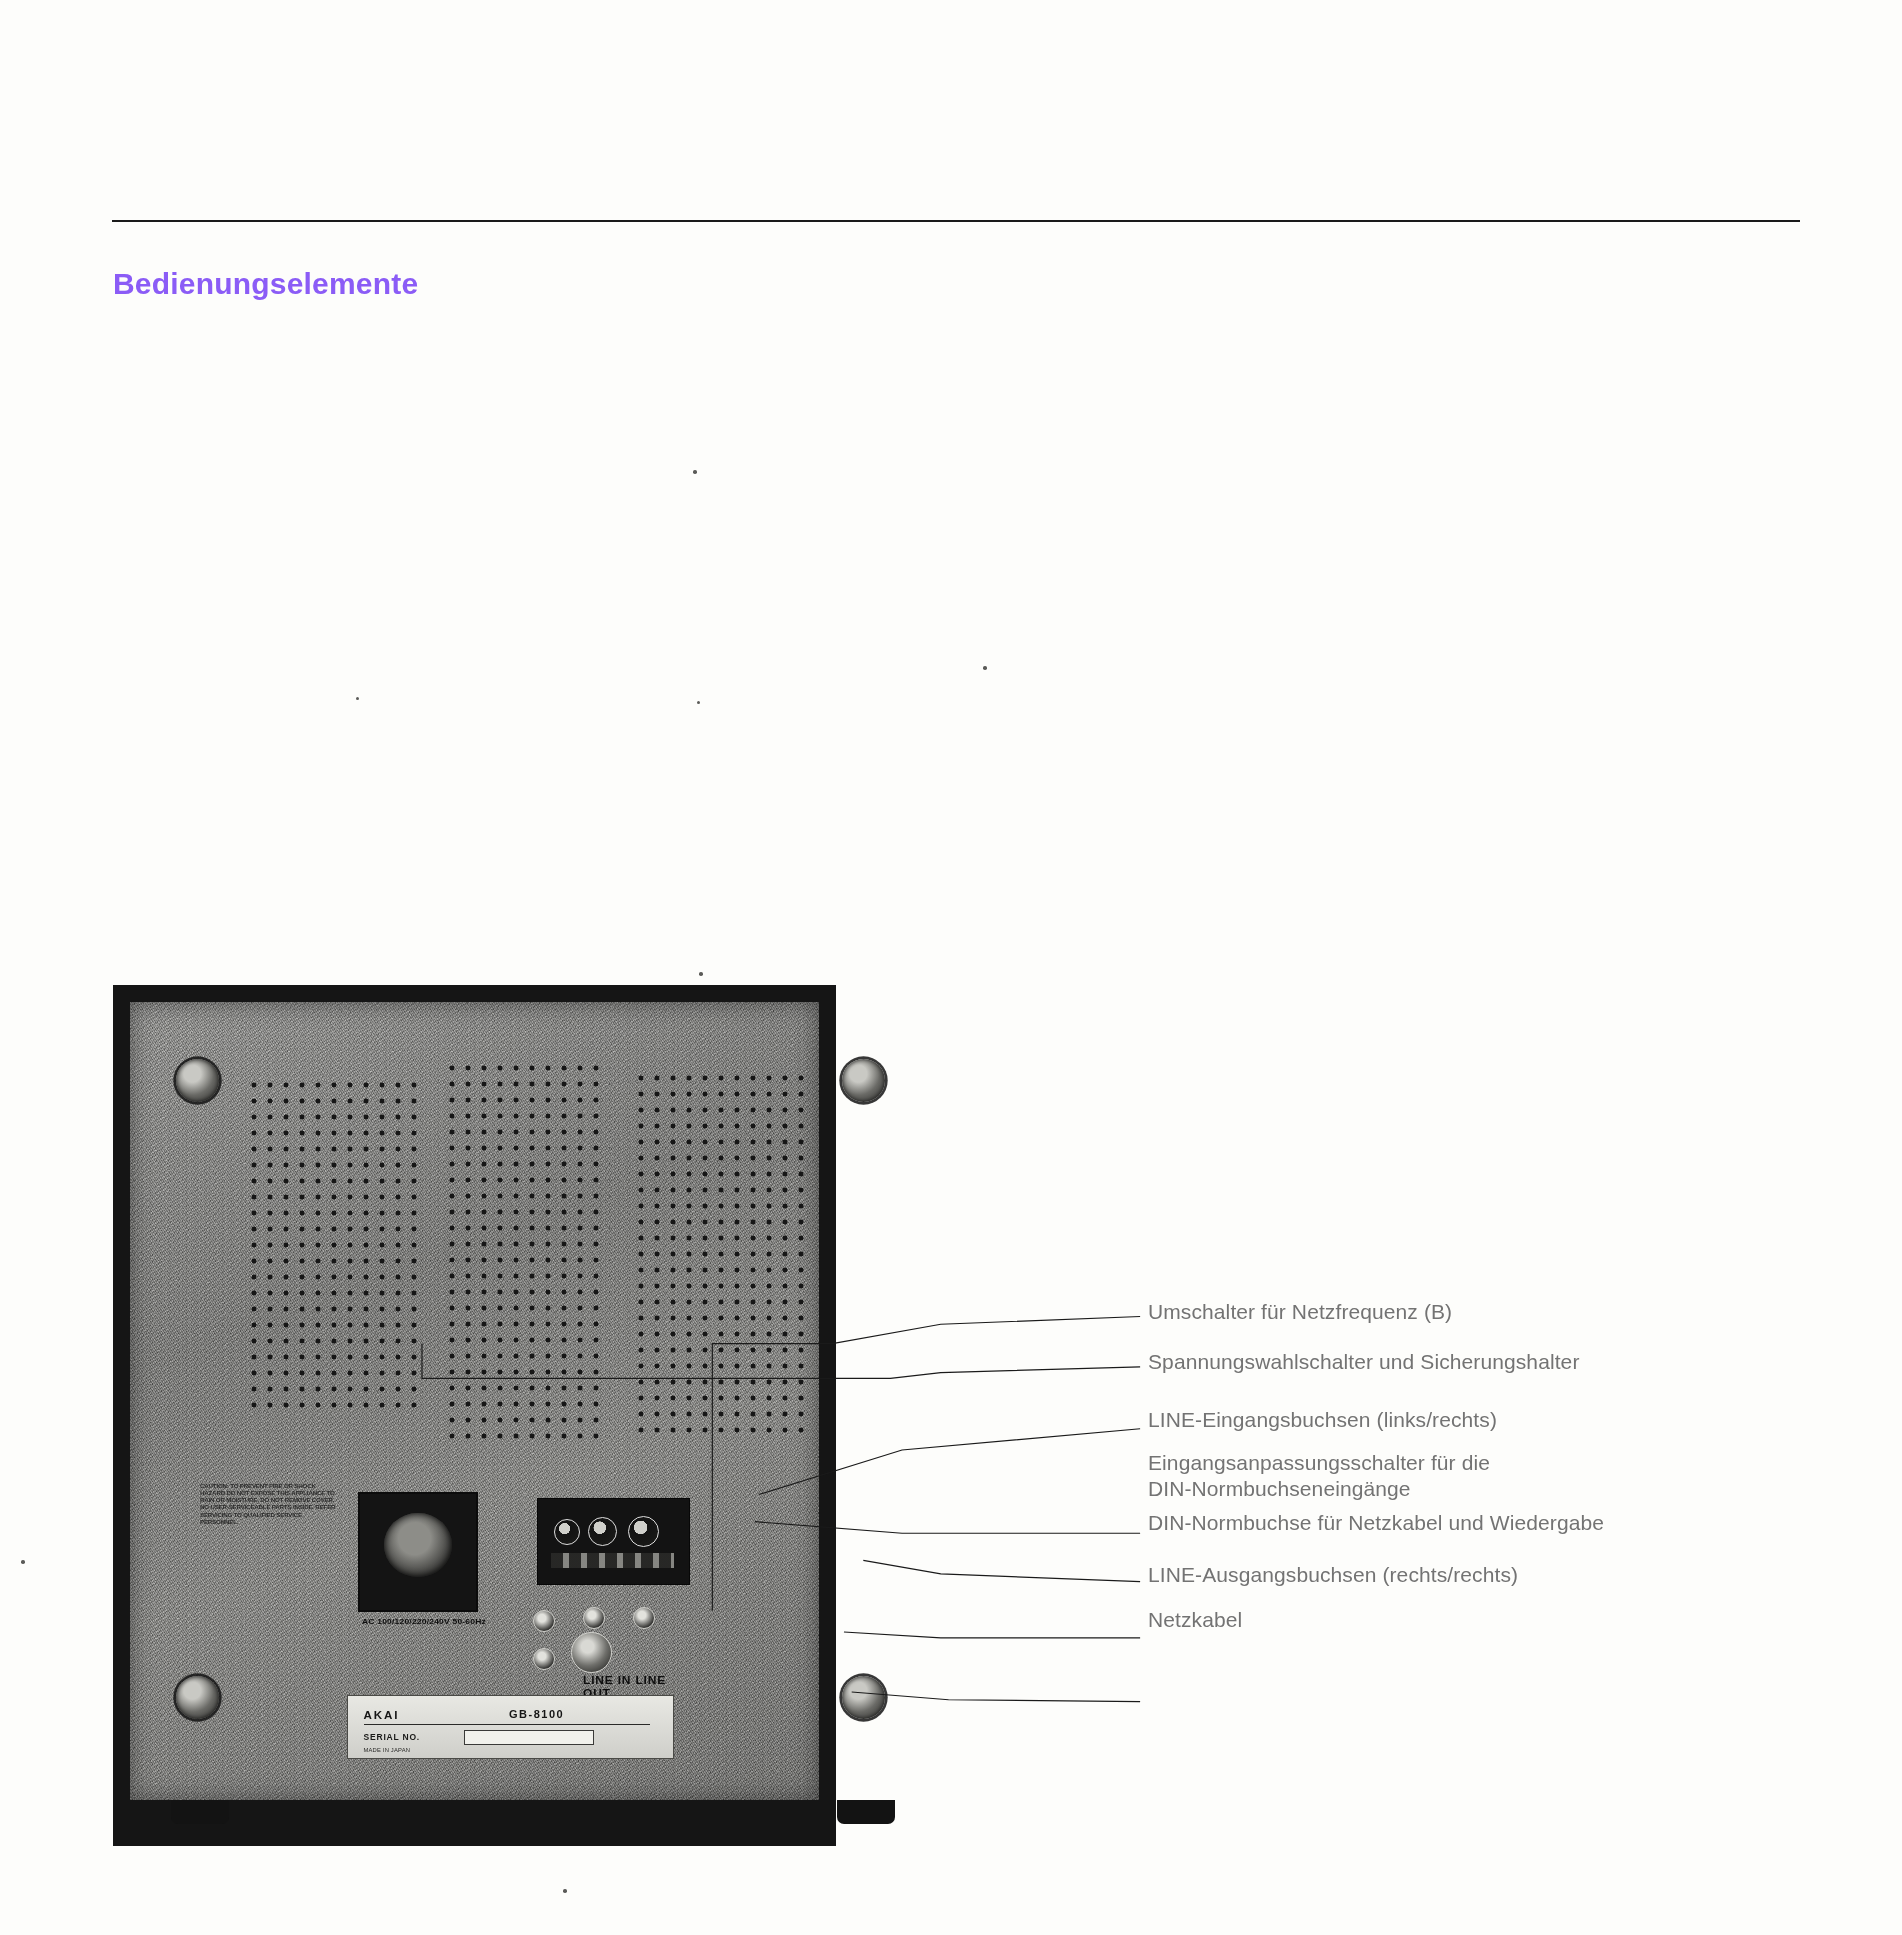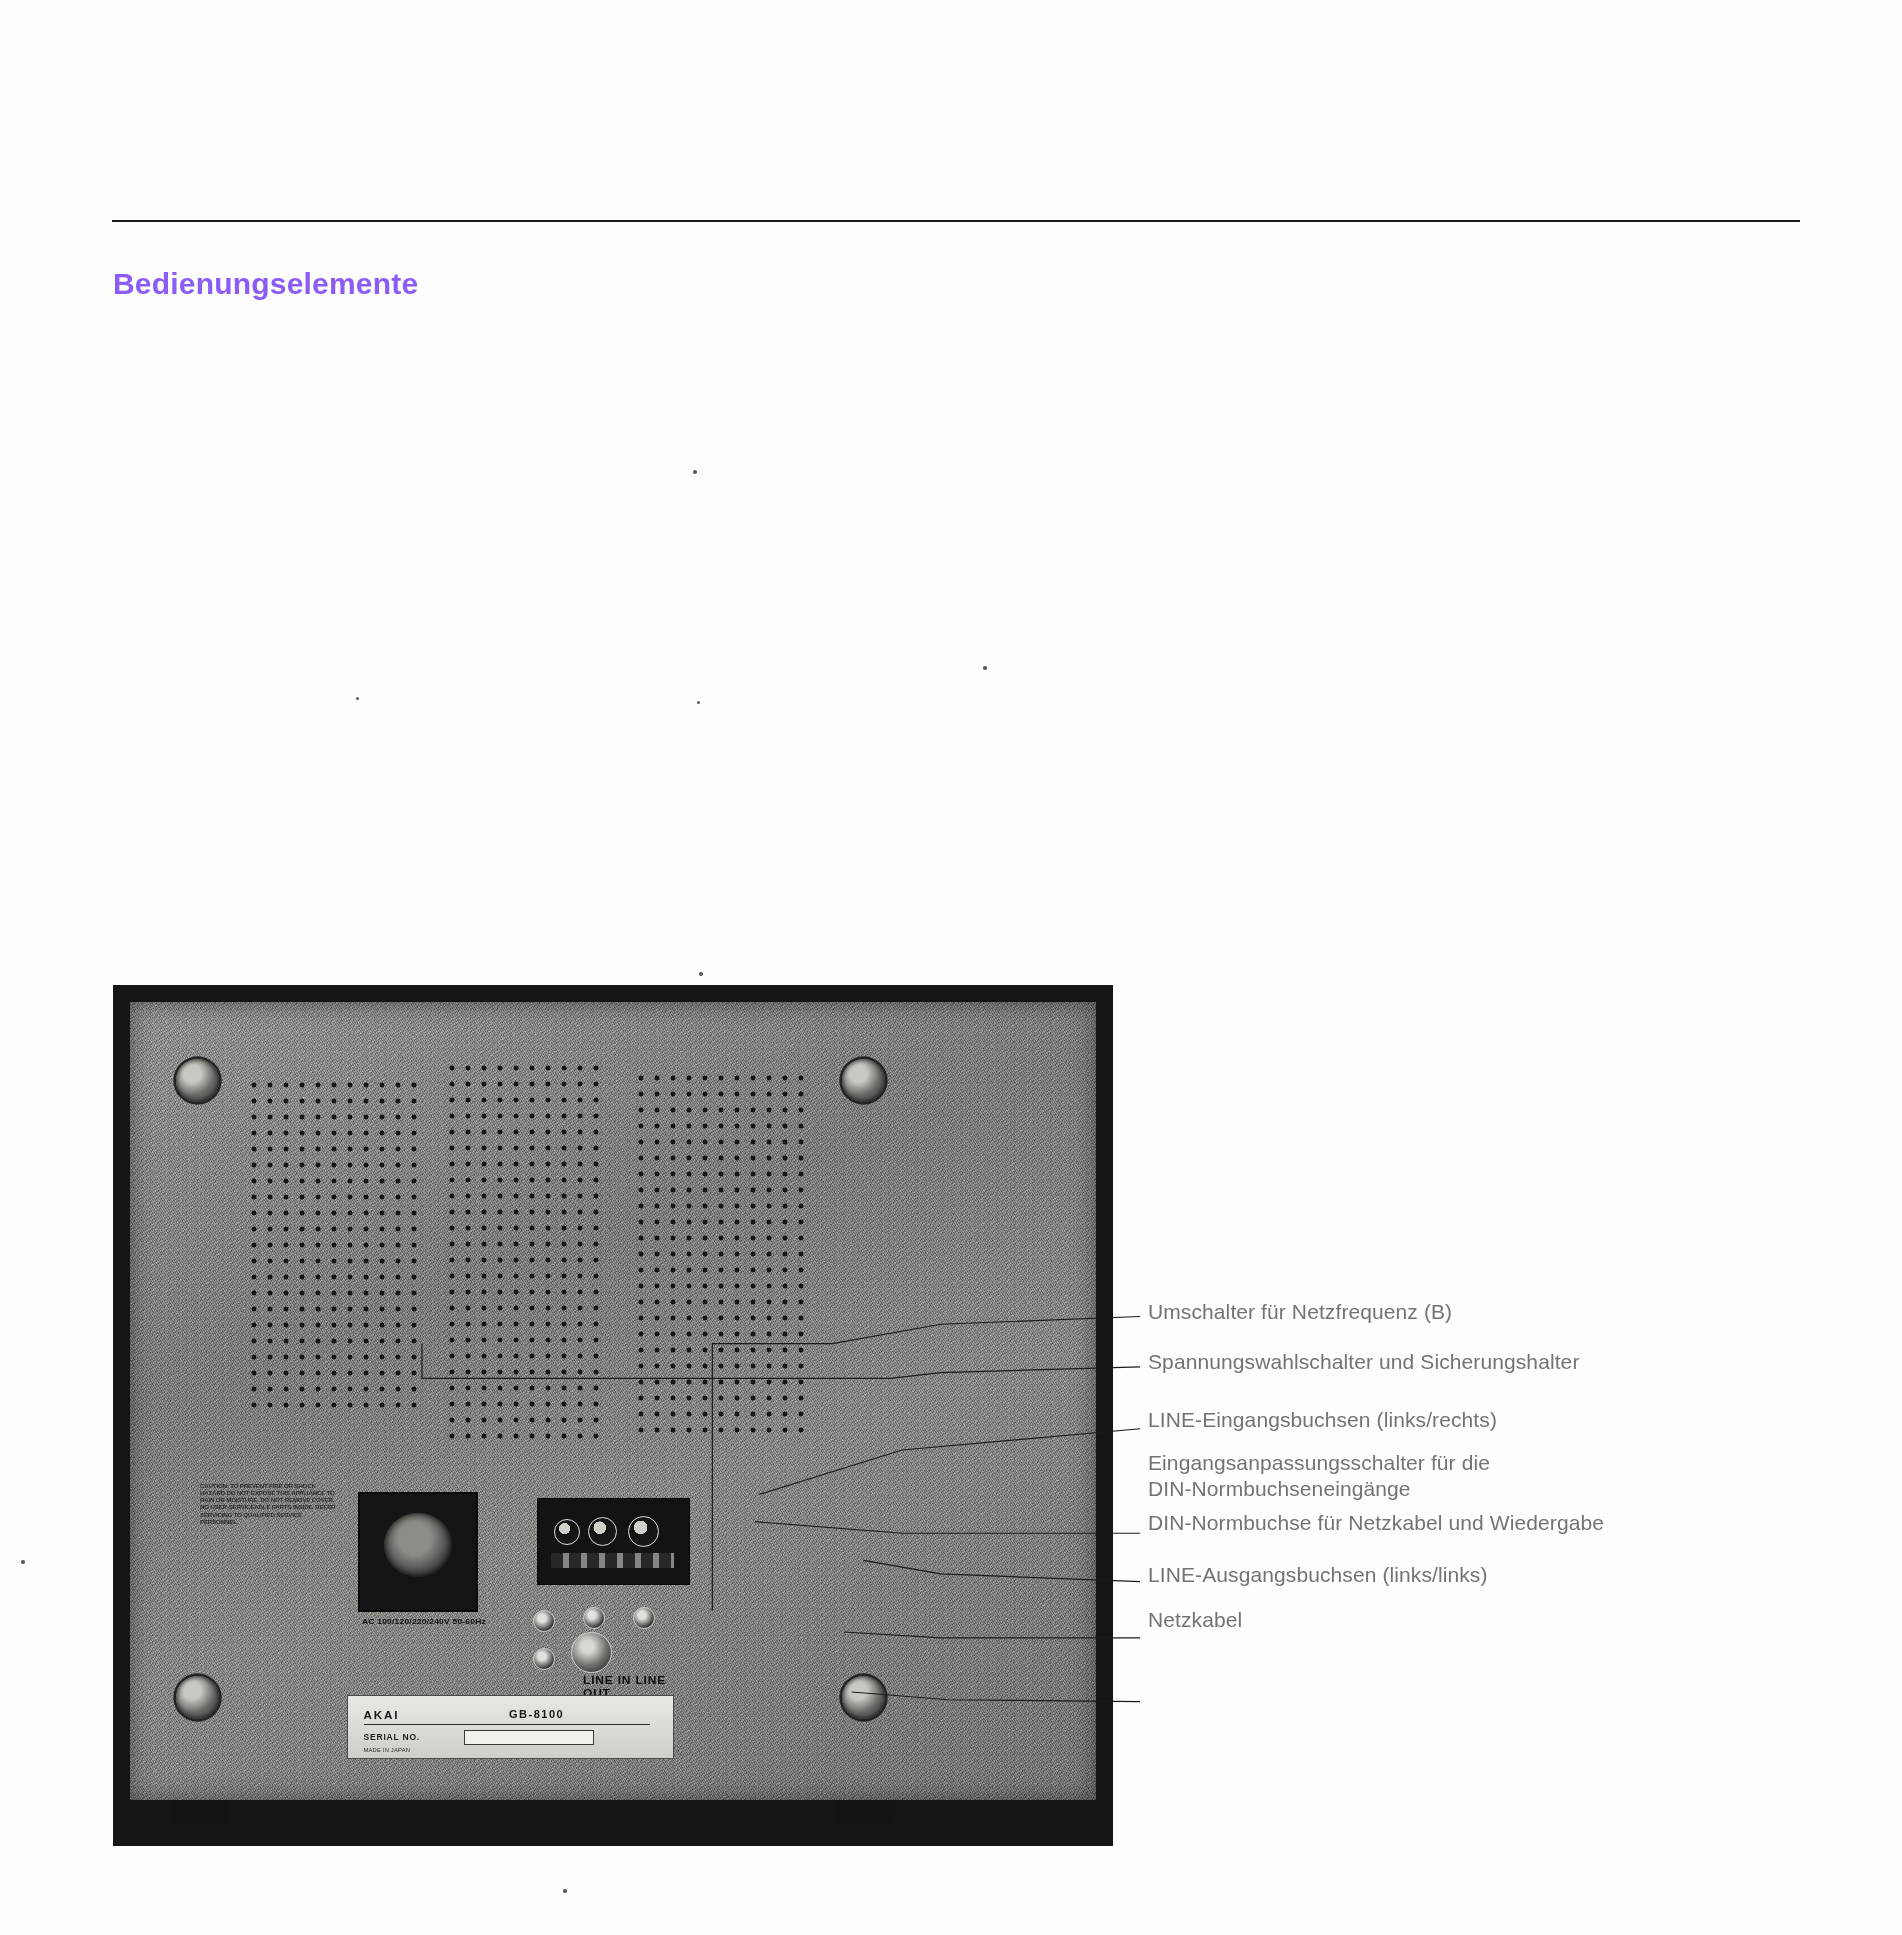--- a/index.html
+++ b/index.html
@@ -36,21 +36,21 @@
     font-weight: bold;
     letter-spacing: 0.2px;
     color: #8b5cf6;
   }
 
   
   .photo {
     position: absolute;
     left: 113px;
     top: 985px;
-    width: 1000px;
+    width: 723px;
     height: 861px;
   }
   .photo-outer {
     position: absolute;
     inset: 0;
     background: #151515;
   }
   
   .panel {
     position: absolute;
@@ -407,21 +407,21 @@
     </g>
   </svg>
 
   <div class="labels">
     <div class="label lb-0">Umschalter für Netzfrequenz (B)</div>
     <div class="label lb-1">Spannungswahlschalter und Sicherungshalter</div>
     <div class="label lb-2">LINE-Eingangsbuchsen (links/rechts)</div>
     <div class="label lb-3">Eingangsanpassungsschalter für die
 DIN-Normbuchseneingänge</div>
     <div class="label lb-4">DIN-Normbuchse für Netzkabel und Wiedergabe</div>
-    <div class="label lb-5">LINE-Ausgangsbuchsen (links/links)</div>
+    <div class="label lb-5">LINE-Ausgangsbuchsen (rechts/rechts)</div>
     <div class="label lb-6">Netzkabel</div>
   </div>
 
   <div class="speck" style="left:693px; top:470px; width:3.5px; height:3.5px;"></div>
   <div class="speck" style="left:983px; top:666px; width:3.5px; height:3.5px;"></div>
   <div class="speck" style="left:356px;  top:697px; width:3.1px; height:3.1px;"></div>
   <div class="speck" style="left:697px; top:701px; width:3.1px; height:3.1px;"></div>
   <div class="speck" style="left:699px; top:972px; width:3.5px; height:3.5px;"></div>
   <div class="speck" style="left:563px; top:1889px; width:3.5px; height:3.5px;"></div>
 

